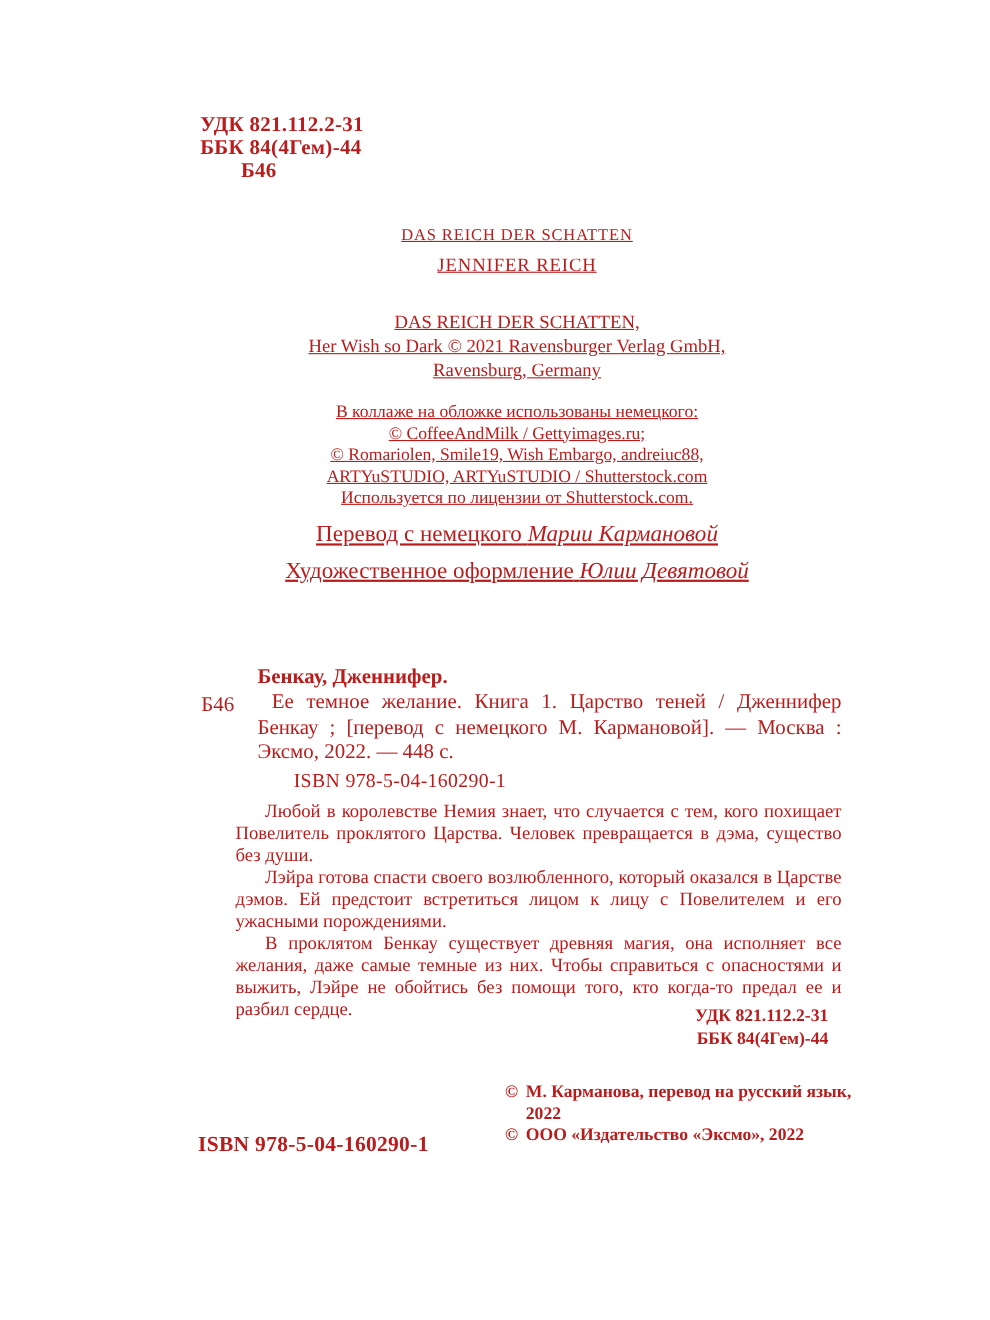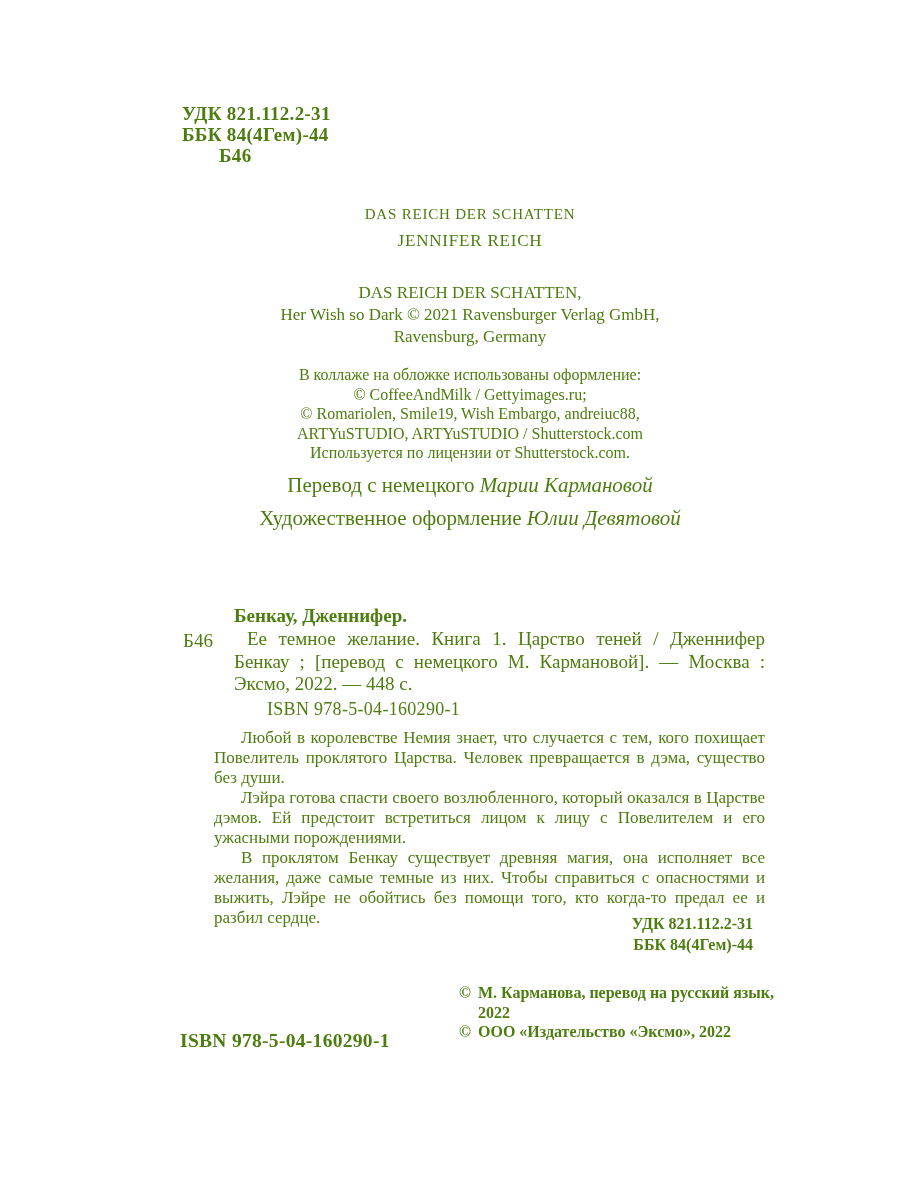--- a/index.html
+++ b/index.html
@@ -2,34 +2,34 @@
 <html lang="ru"><head>
 <meta charset="utf-8">
 <style>
   html,body { margin:0; padding:0; }
   .page {
     position: relative;
     width: 900px;
     height: 1200px;
     background: #ffffff;
     font-family: "Liberation Serif", "DejaVu Serif", serif;
-    color: #4d7c0f;
+    color: #b91c1c;
     overflow: hidden;
   }
 
   
   .top-class {
     position: absolute; left: 182px; top: 103px;
     font-size: 19px; line-height: 21px; font-weight: 700;
     letter-spacing: 0.3px; white-space: nowrap;
   }
   .top-class .sign { padding-left: 37px; }
 
   
-  .center-col { position: absolute; left: 140px; width: 660px; text-align: center; }
+  .center-col { position: absolute; left: 140px; width: 660px; text-align: center; text-decoration: underline; }
   .orig-title   { top: 201px; }
   .orig-title .series { font-size: 15px; line-height: 26px; letter-spacing: 0.8px; }
   .orig-title .title  { font-size: 18px; line-height: 26px; }
   .orig-title .author { font-size: 17px; line-height: 27px; letter-spacing: 0.8px; }
   .orig-copy    { top: 282px; font-size: 17px; line-height: 22px; }
   .photo-cred   { top: 365px; font-size: 16px; line-height: 19.5px; }
   .credit-line  { font-size: 21px; white-space: nowrap; }
   .credit-translation { top: 473px; }
   .credit-design      { top: 506px; }
   .credit-line i { font-style: italic; }
@@ -99,21 +99,21 @@
     <div class="author">JENNIFER REICH</div>
   </div>
 
   <div class="center-col orig-copy">
     <div>DAS REICH DER SCHATTEN,</div>
     <div>Her Wish so Dark © 2021 Ravensburger Verlag GmbH,</div>
     <div>Ravensburg, Germany</div>
   </div>
 
   <div class="center-col photo-cred">
-    <div>В коллаже на обложке использованы оформление:</div>
+    <div>В коллаже на обложке использованы немецкого:</div>
     <div>© CoffeeAndMilk / Gettyimages.ru;</div>
     <div>© Romariolen, Smile19, Wish Embargo, andreiuc88,</div>
     <div>ARTYuSTUDIO, ARTYuSTUDIO / Shutterstock.com</div>
     <div>Используется по лицензии от Shutterstock.com.</div>
   </div>
 
   <div class="center-col credit-line credit-translation">
     <span>Перевод с немецкого</span>
     <i>Марии Кармановой</i>
   </div>

